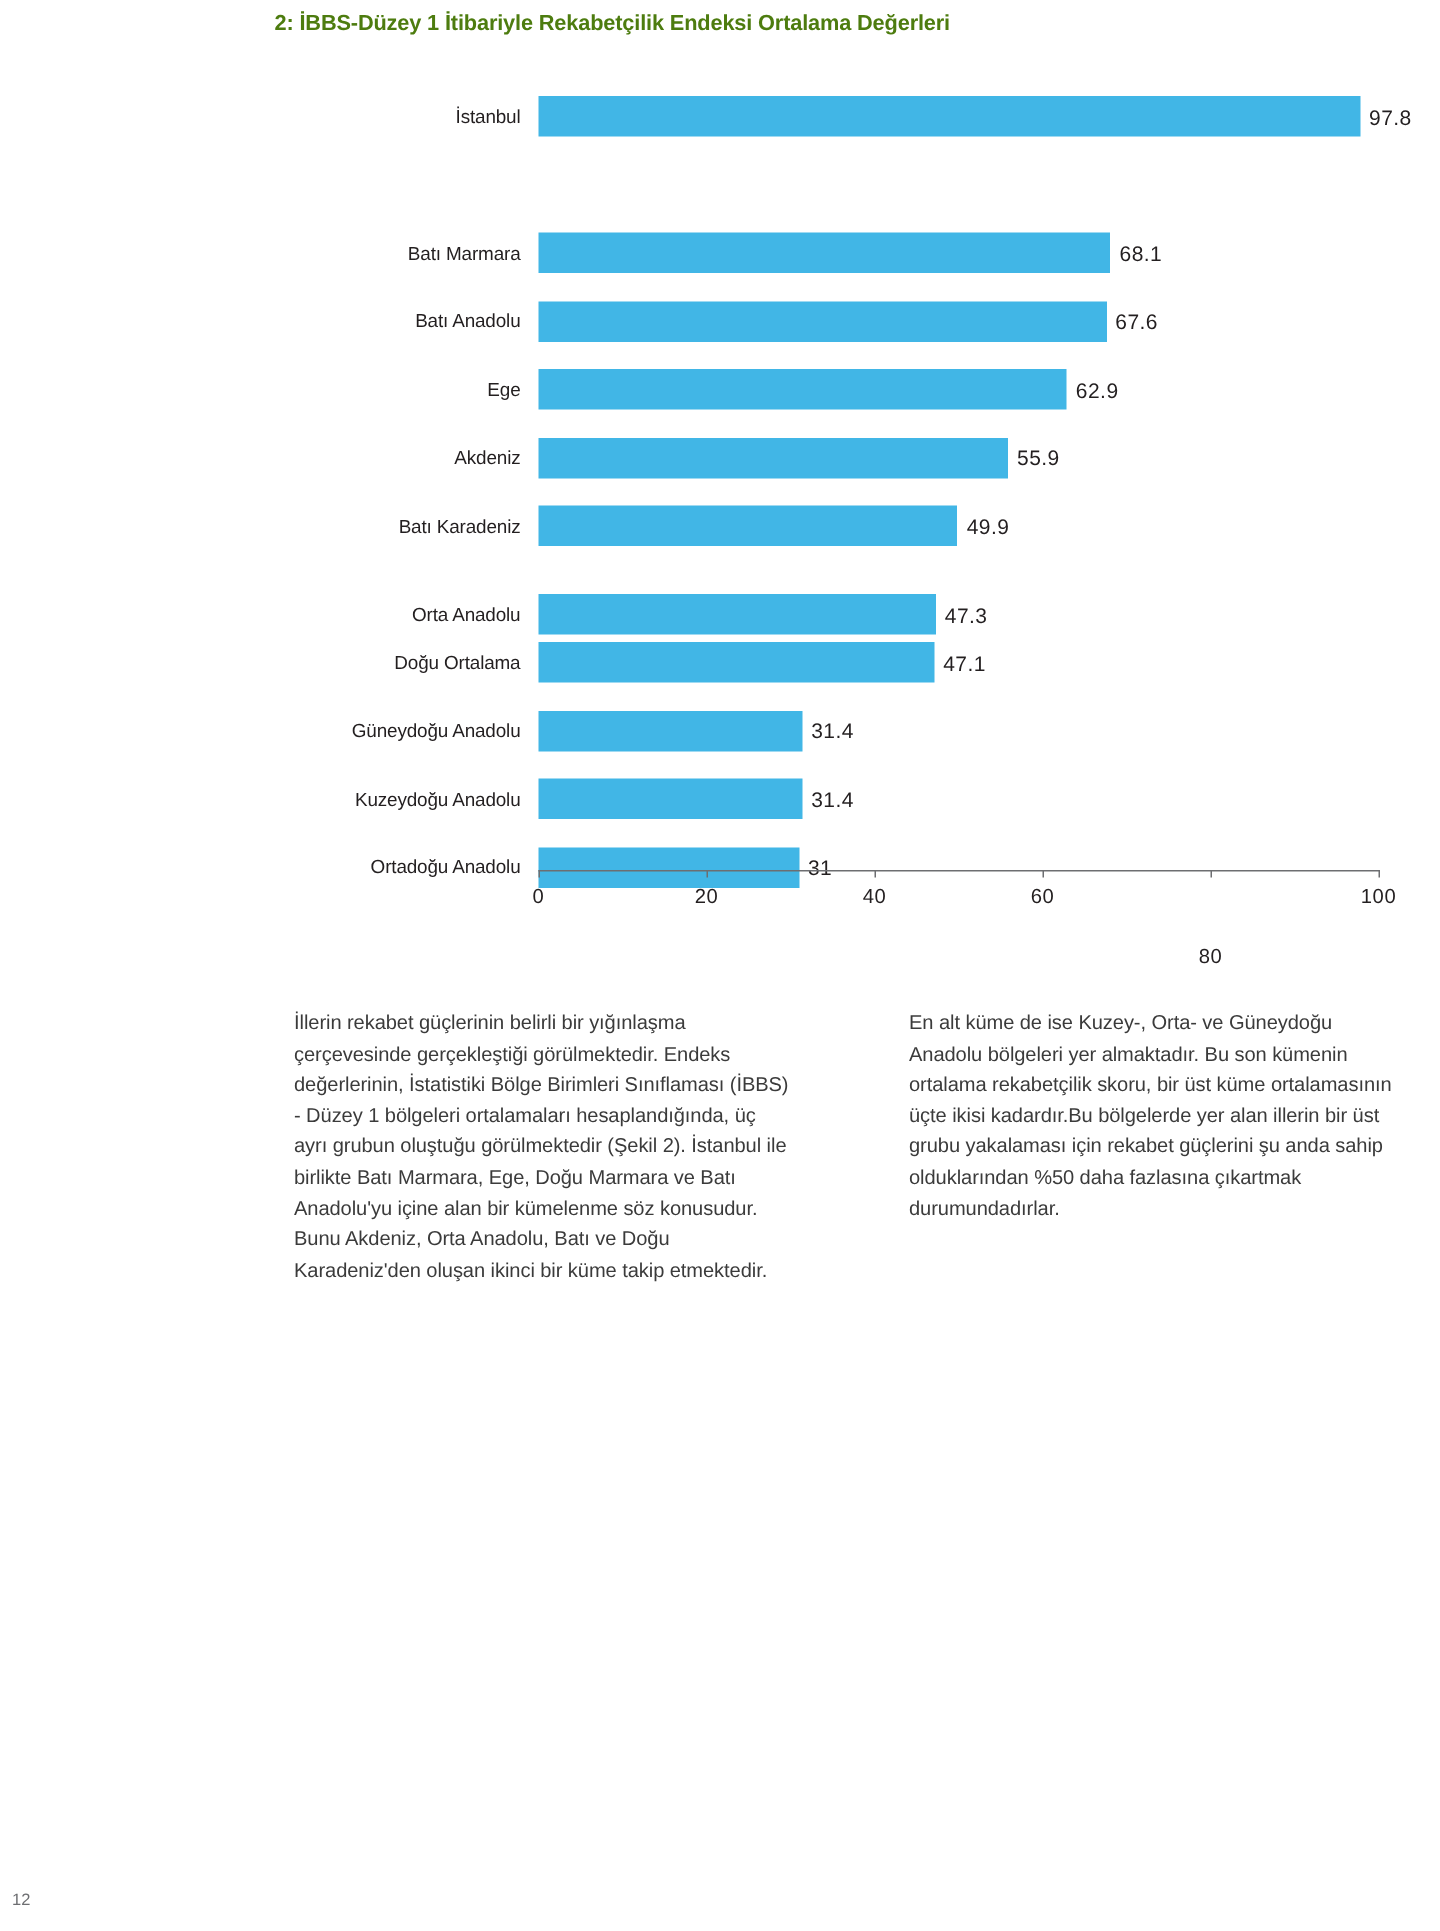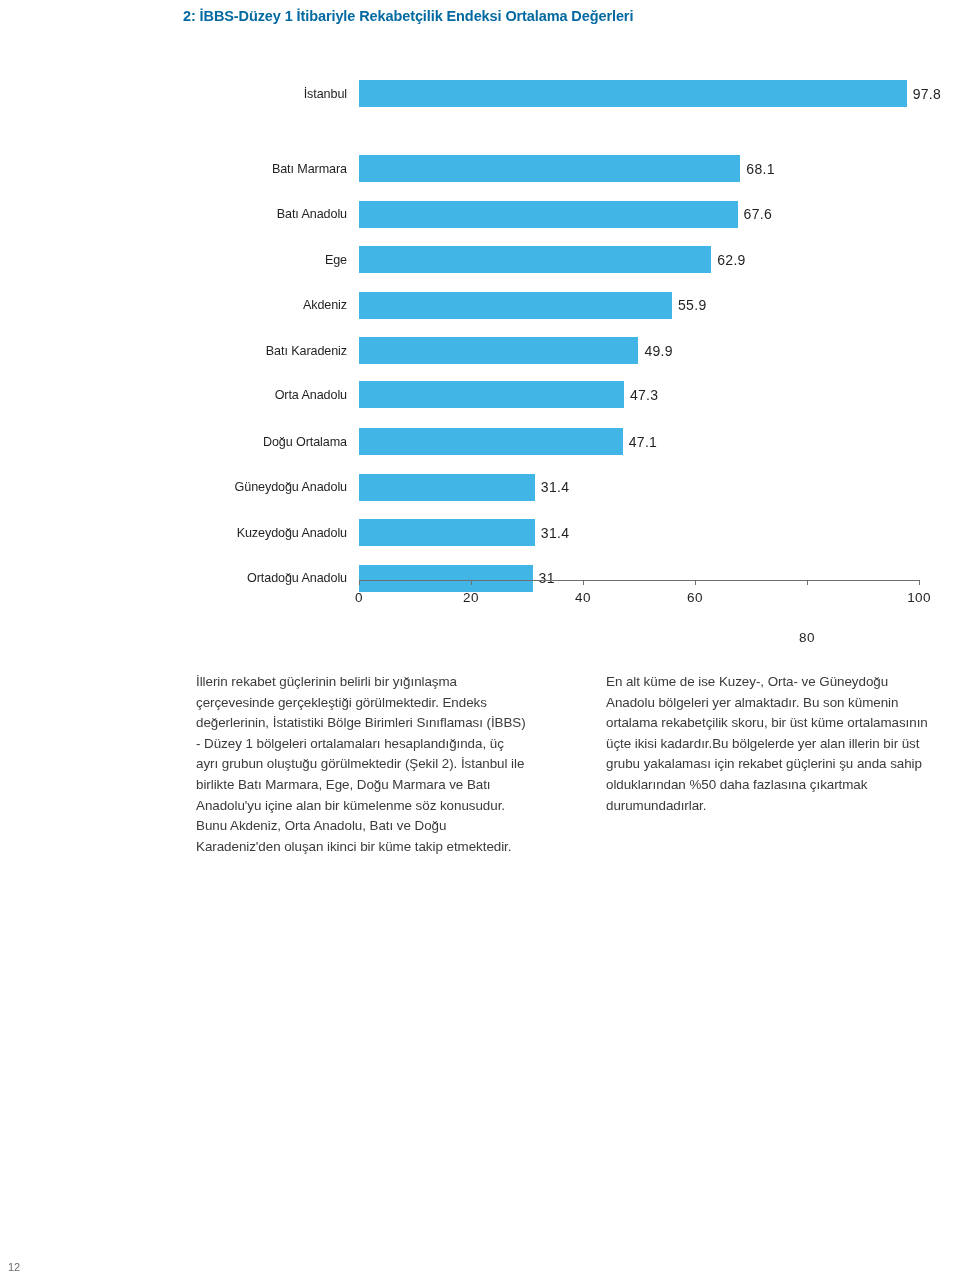--- a/index.html
+++ b/index.html
@@ -17,21 +17,21 @@
   }
 
   
   .fig-title {
     position: absolute;
     left: 183px;
     top: 8px;
     font-size: 14.5px;
     font-weight: bold;
     letter-spacing: -0.1px;
-    color: #0369a1;
+    color: #4d7c0f;
     white-space: nowrap;
   }
 
   
   .chart {
     position: absolute;
     left: 0;
     top: 55px;
     width: 960px;
     height: 570px;
@@ -138,21 +138,21 @@
     color: #6d6e71;
   }
 </style>
 </head>
 <body>
 
 <div class="fig-title">2: İBBS-Düzey 1 İtibariyle Rekabetçilik Endeksi Ortalama Değerleri</div>
 
 <div class="chart">
   <div class="plot" id="plot">
-      <div class="row" style="top: 16px;">
+      <div class="row" style="top: 0px;">
         <div class="cat-label">İstanbul</div>
         <div class="bar" style="width: 97.8%; background: rgb(65, 182, 230);"></div>
         <div class="val-label" style="left: 97.8%;">97.8</div>
       </div>
       <div class="row" style="top: 91px;">
         <div class="cat-label">Batı Marmara</div>
         <div class="bar" style="width: 68.1%; background: rgb(65, 182, 230);"></div>
         <div class="val-label" style="left: 68.1%;">68.1</div>
       </div>
       <div class="row" style="top: 136.5px;">
@@ -168,21 +168,21 @@
       <div class="row" style="top: 227.5px;">
         <div class="cat-label">Akdeniz</div>
         <div class="bar" style="width: 55.9%; background: rgb(65, 182, 230);"></div>
         <div class="val-label" style="left: 55.9%;">55.9</div>
       </div>
       <div class="row" style="top: 273px;">
         <div class="cat-label">Batı Karadeniz</div>
         <div class="bar" style="width: 49.9%; background: rgb(65, 182, 230);"></div>
         <div class="val-label" style="left: 49.9%;">49.9</div>
       </div>
-      <div class="row" style="top: 317px;">
+      <div class="row" style="top: 332px;">
         <div class="cat-label">Orta Anadolu</div>
         <div class="bar" style="width: 47.3%; background: rgb(65, 182, 230);"></div>
         <div class="val-label" style="left: 47.3%;">47.3</div>
       </div>
       <div class="row" style="top: 364px;">
         <div class="cat-label">Doğu Ortalama</div>
         <div class="bar" style="width: 47.1%; background: rgb(65, 182, 230);"></div>
         <div class="val-label" style="left: 47.1%;">47.1</div>
       </div>
       <div class="row" style="top: 409.5px;">

